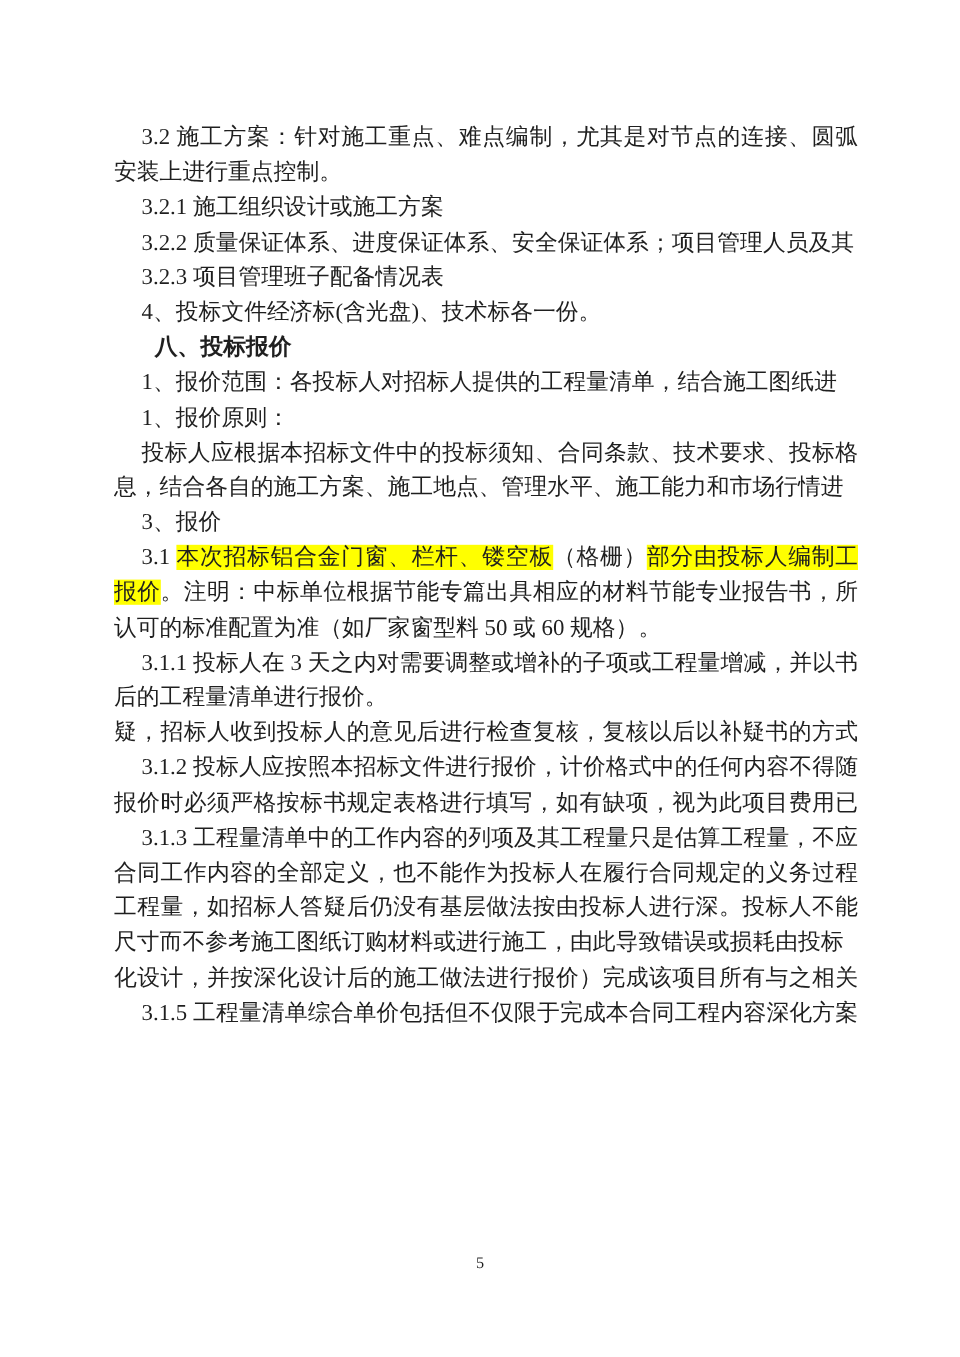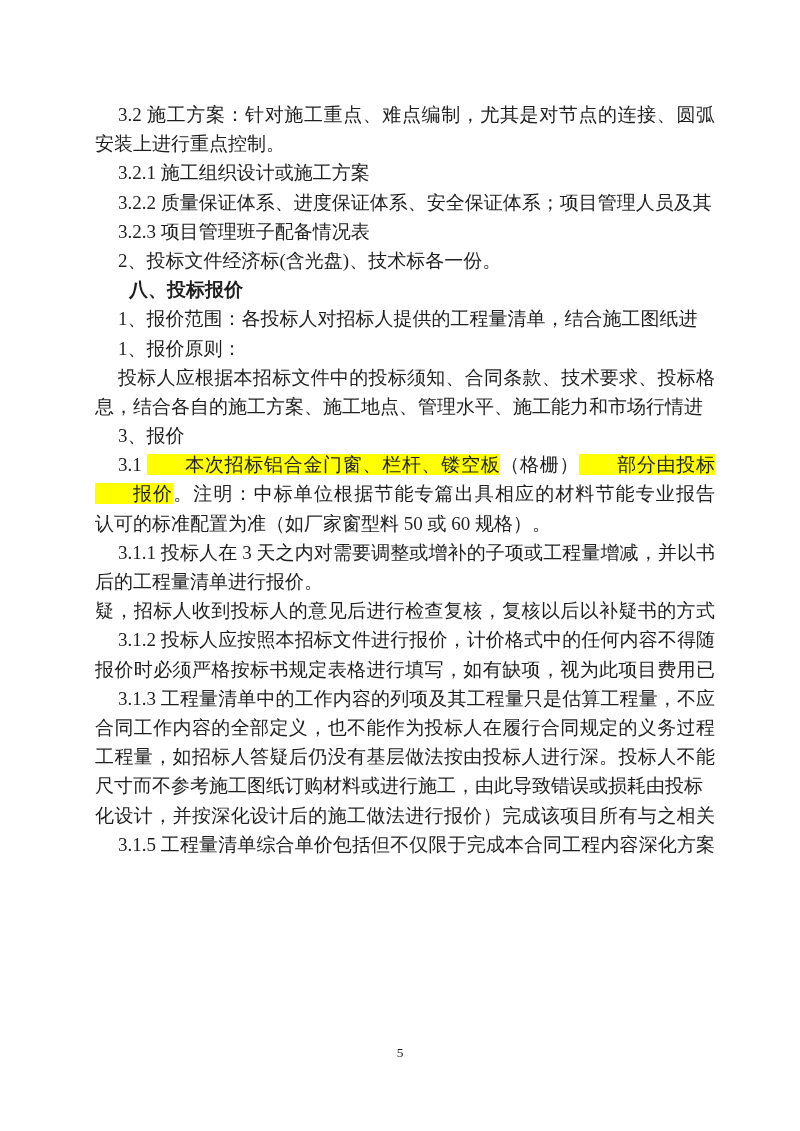--- a/index.html
+++ b/index.html
@@ -45,21 +45,20 @@
   .line.fill {
     text-align: justify;
     text-align-last: justify;
   }
   .bold {
     font-weight: bold;
     margin-left: 11px;
   }
   .hl {
     background-color: var(--highlight-color);
-    padding-left: 38px;
   }
   .page-number {
     position: absolute;
     left: 0;
     top: 1043px;
     width: 800px;
     text-align: center;
     font-size: 13.5px;
     line-height: 20px;
   }
@@ -67,21 +66,21 @@
 </head>
 <body>
 
 <div class="page">
   <div class="doc-content">
       <div class="line indent fill"><span class="">3.2 施工方案：针对施工重点、难点编制，尤其是对节点的连接、圆弧型的制作和工艺工序的</span></div>
       <div class="line"><span class="">安装上进行重点控制。</span></div>
       <div class="line indent"><span class="">3.2.1 施工组织设计或施工方案</span></div>
       <div class="line indent"><span class="">3.2.2 质量保证体系、进度保证体系、安全保证体系；项目管理人员及其证件资料等.</span></div>
       <div class="line indent"><span class="">3.2.3 项目管理班子配备情况表</span></div>
-      <div class="line indent"><span class="">2、投标文件经济标(含光盘)、技术标各一份。</span></div>
+      <div class="line indent"><span class="">4、投标文件经济标(含光盘)、技术标各一份。</span></div>
       <div class="line indent"><span class=" bold">八、投标报价</span></div>
       <div class="line indent"><span class="">1、报价范围：各投标人对招标人提供的工程量清单，结合施工图纸进行报价。</span></div>
       <div class="line indent"><span class="">1、报价原则：</span></div>
       <div class="line indent fill"><span class="">投标人应根据本招标文件中的投标须知、合同条款、技术要求、投标格式及其他有关资料、信</span></div>
       <div class="line"><span class="">息，结合各自的施工方案、施工地点、管理水平、施工能力和市场行情进行竞争报价。</span></div>
       <div class="line indent"><span class="">3、报价</span></div>
       <div class="line indent fill"><span class="">3.1 </span><span class="hl">本次招标铝合金门窗、栏杆、镂空板</span><span class="">（格栅）</span><span class="hl">部分由投标人编制工程量清单，按综合单价</span></div>
       <div class="line fill"><span class="hl">报价</span><span class="">。注明：中标单位根据节能专篇出具相应的材料节能专业报告书，所有材料的规格型号以甲方</span></div>
       <div class="line"><span class="">认可的标准配置为准（如厂家窗型料 50 或 60 规格）。</span></div>
       <div class="line indent fill"><span class="">3.1.1 投标人在 3 天之内对需要调整或增补的子项或工程量增减，并以书面形式向招标提出质</span></div>

